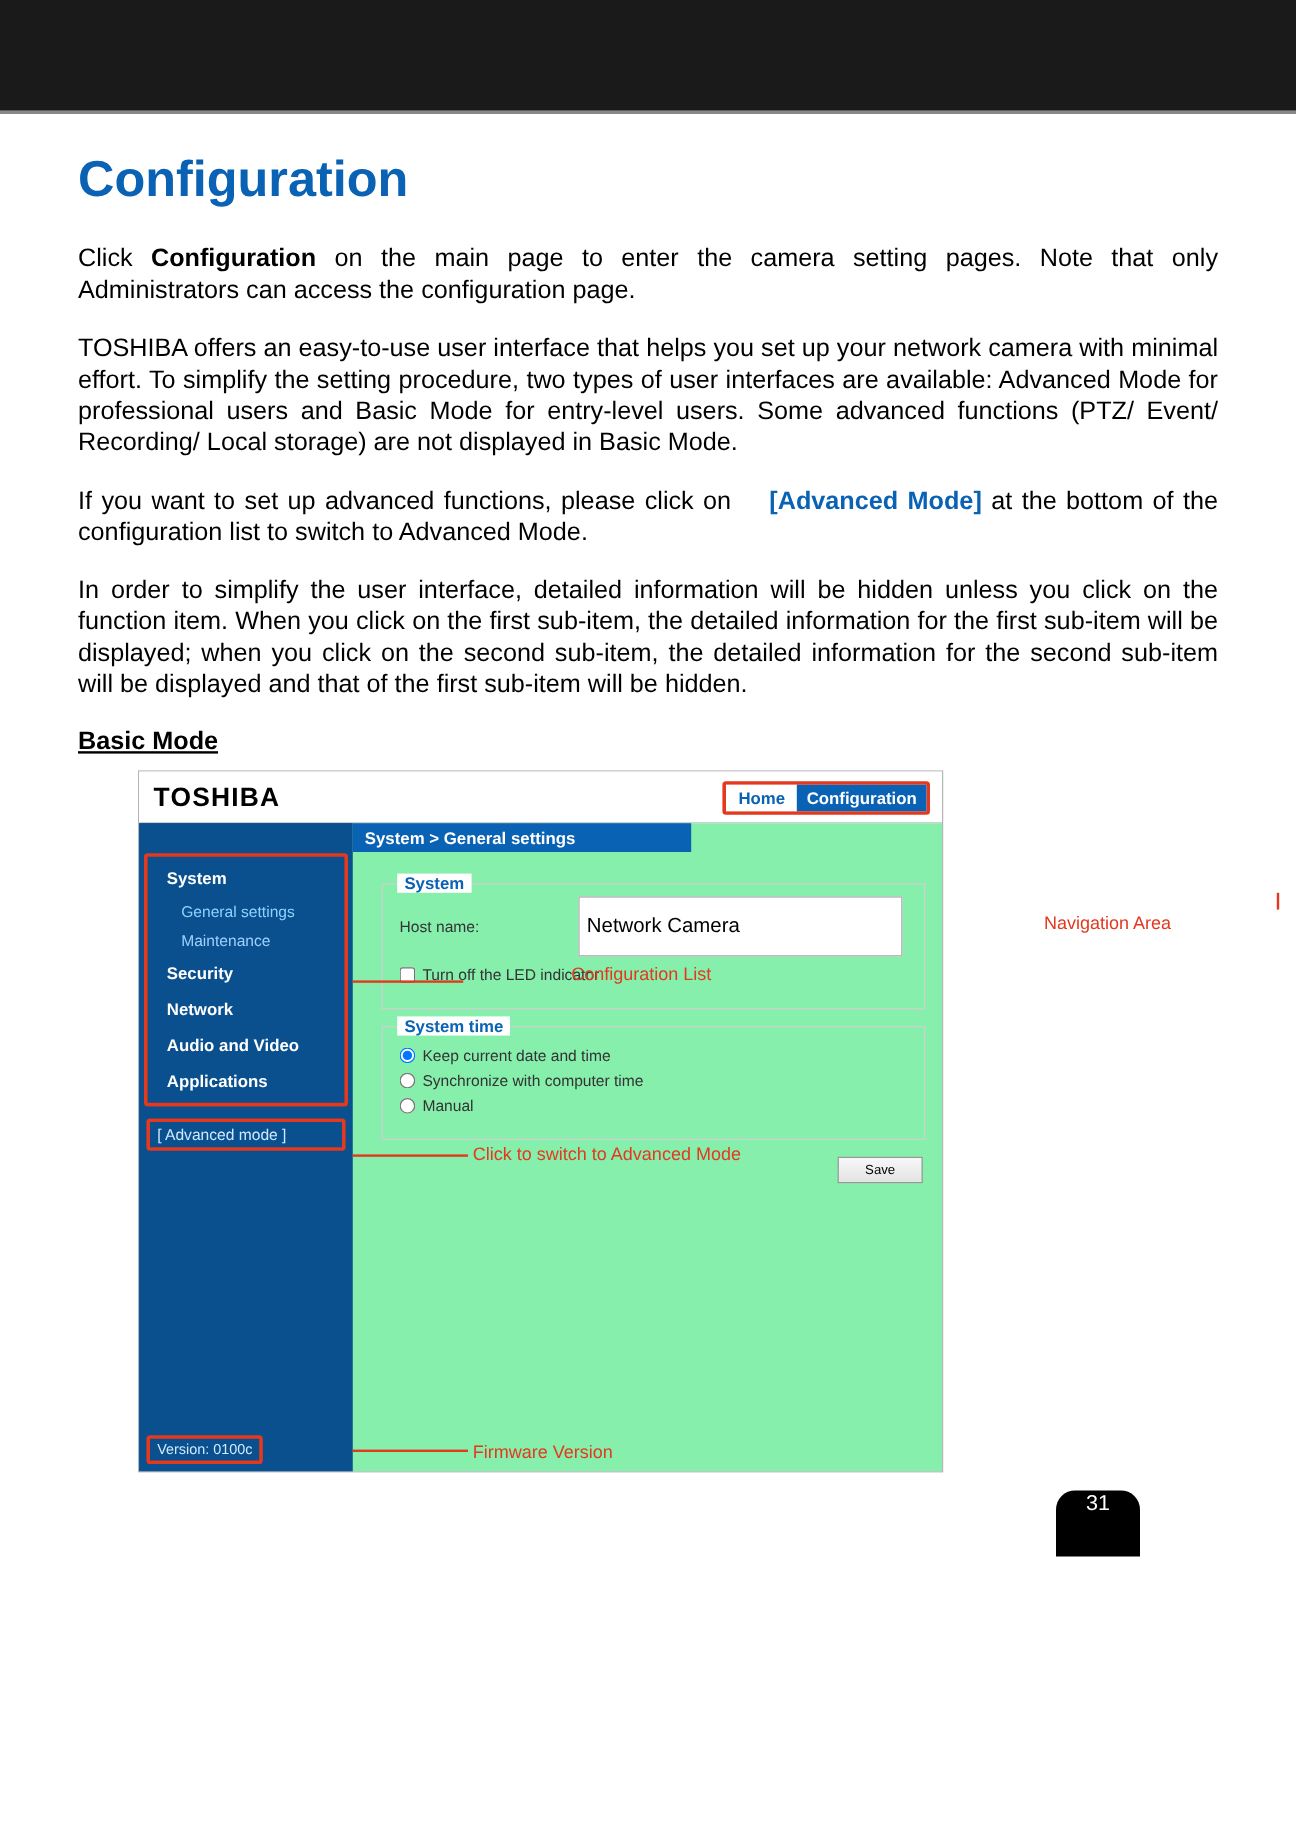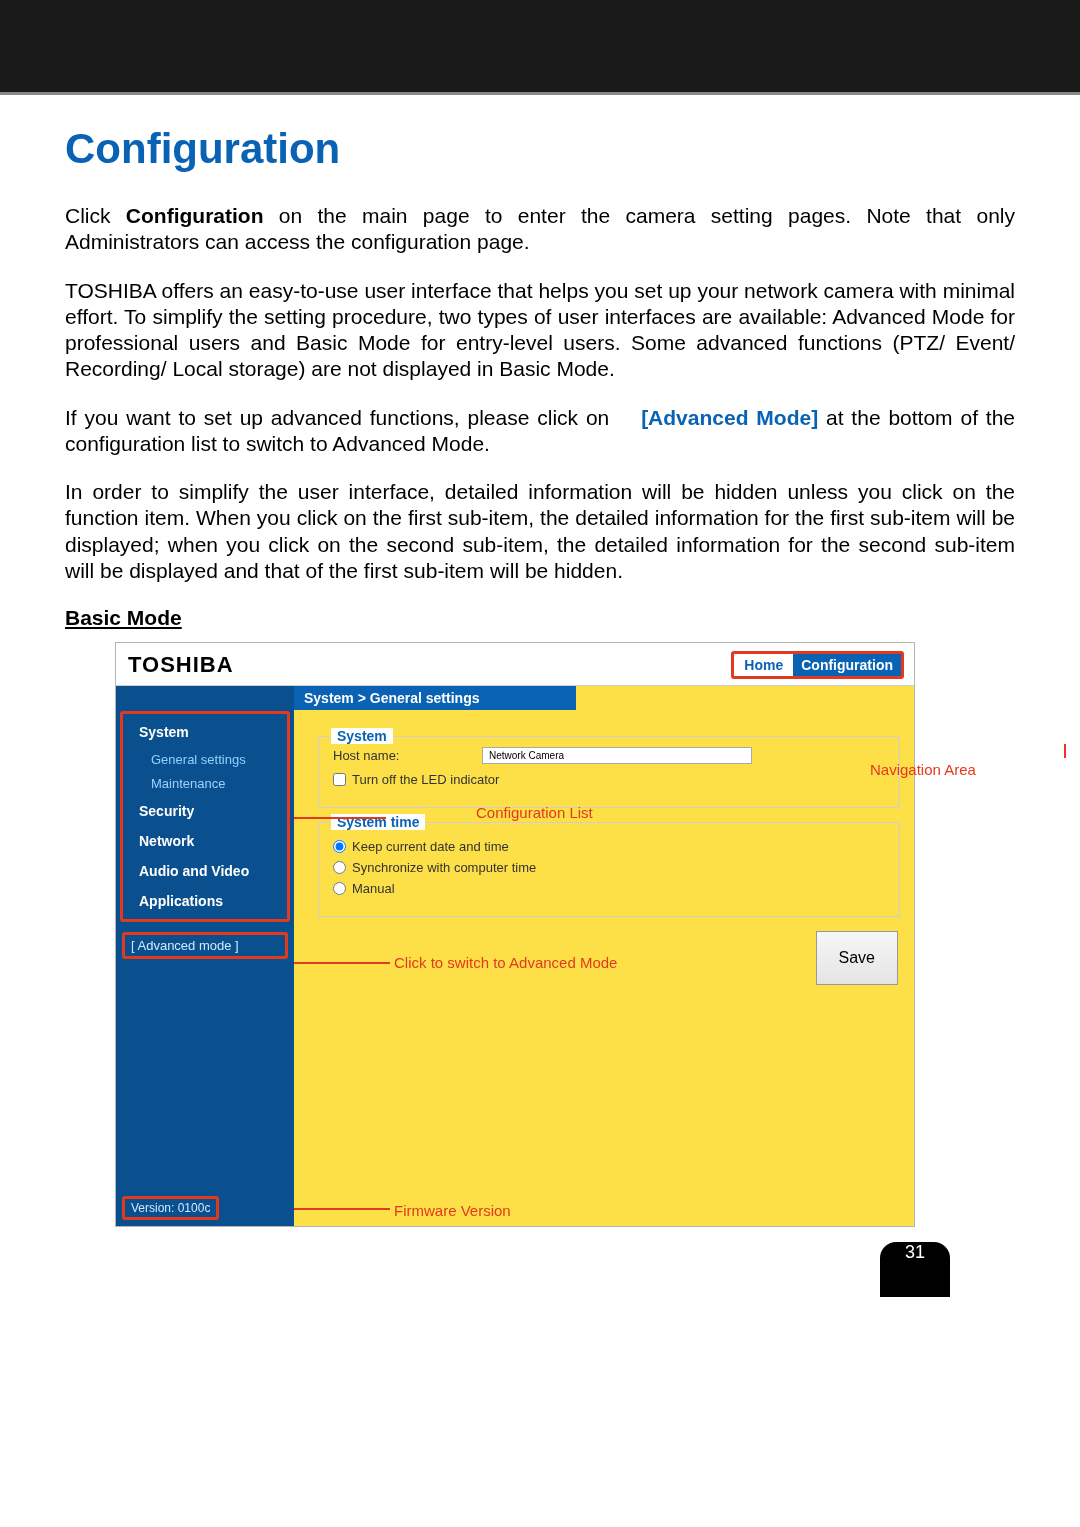--- a/index.html
+++ b/index.html
@@ -35,21 +35,21 @@
   .subhead {
     font-size: 21px;
     font-weight: bold;
     text-decoration: underline;
     margin: 4px 0 12px 0;
   }
 
   
   .shot {
     margin-left: 50px;
-    width: 800px;
+    width: 671px;
     border: 1px solid #b5b5b5;
     position: relative;
   }
   .shot-header {
     display: flex;
     align-items: center;
     padding: 8px 10px 6px 12px;
     border-bottom: 1px solid #d0d0d0;
     background: #fff;
   }
@@ -130,21 +130,21 @@
     border: 3px solid #e2391f;
     border-radius: 3px;
     padding: 2px 6px;
     font-size: 12px;
     color: #cfe9ff;
     display: inline-block;
   }
 
   .main {
     flex: 1;
-    background: #fde047;
+    background: #86efac;
     position: relative;
   }
   .breadcrumb {
     background: #0a62b5;
     color: #fff;
     font-weight: bold;
     font-size: 14px;
     padding: 4px 10px;
     width: 282px;
   }
@@ -168,35 +168,35 @@
   .row {
     display: flex;
     align-items: center;
     gap: 14px;
     margin-bottom: 8px;
   }
   .row label { width: 135px; }
   .row input[type="text"] {
     width: 270px;
     border: 1px solid #aaa;
-    font-size: 10px;
-    padding: 2px 6px;
+    font-size: 17px;
+    padding: 14px 6px;
   }
   .chk-row, .radio-row {
     display: flex; align-items: center; gap: 6px;
     margin: 6px 0;
     font-size: 13px;
   }
   .save-btn {
     float: right;
     margin: 4px 16px 0 0;
     background: linear-gradient(#f7f7f7,#e4e4e4);
     border: 1px solid #999;
-    padding: 17px 22px;
-    font-size: 16px;
+    padding: 4px 22px;
+    font-size: 11px;
   }
 
   
   .annot {
     position: absolute;
     color: #e2391f;
     font-size: 15px;
     white-space: nowrap;
   }
   

